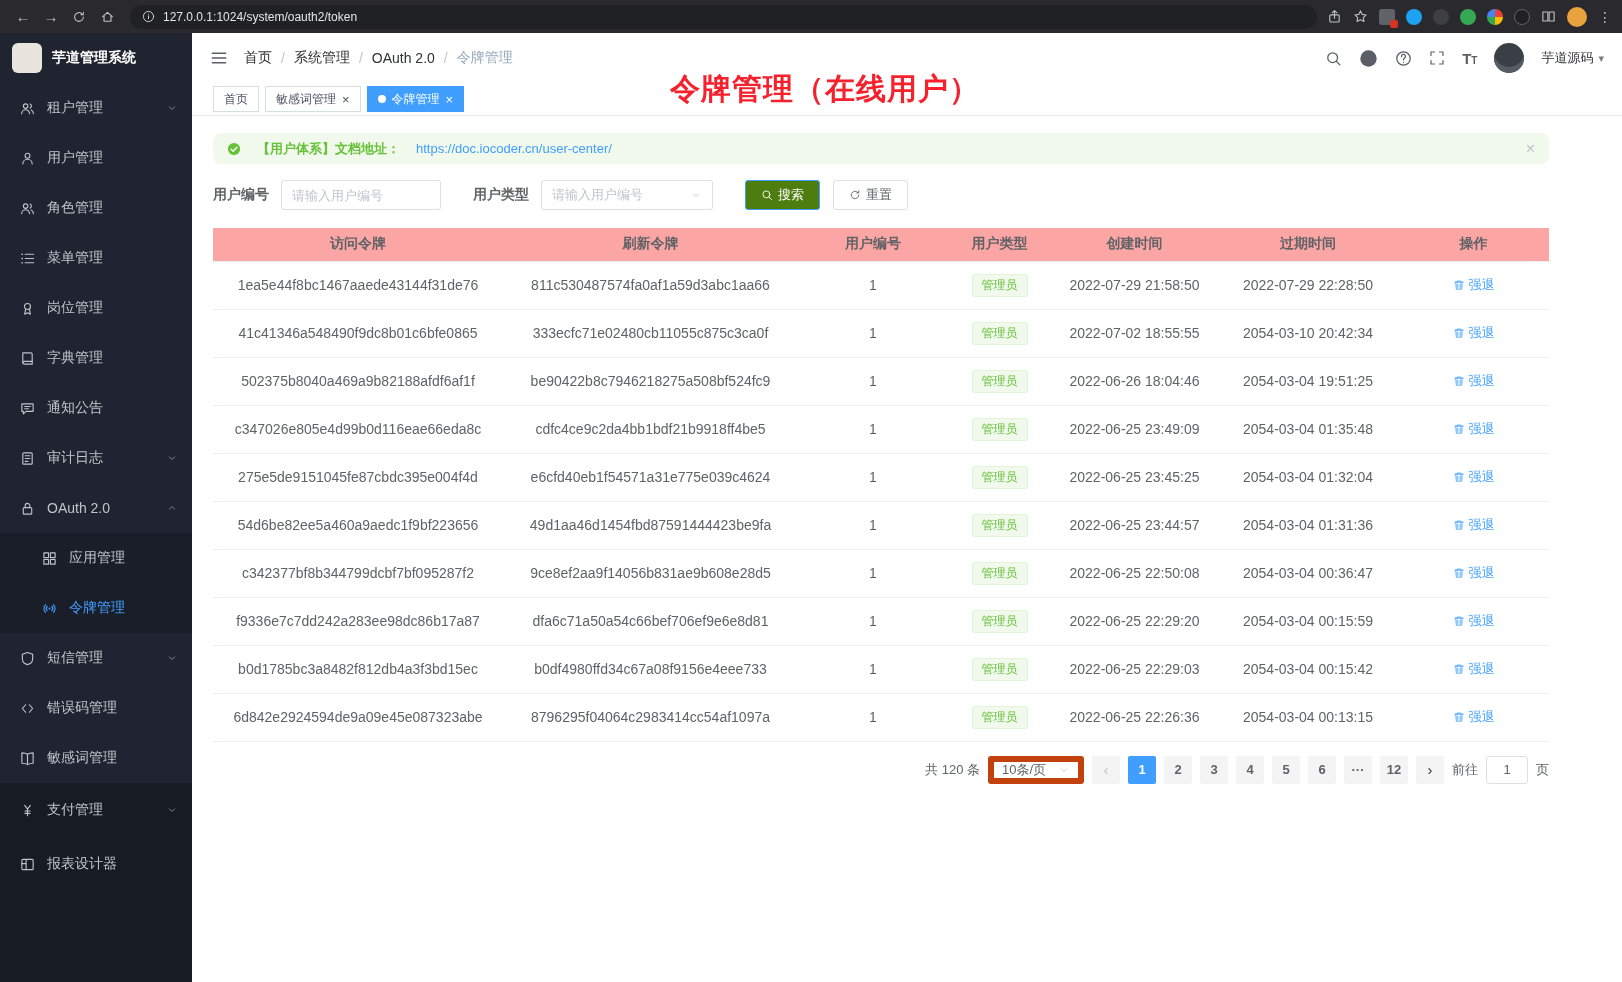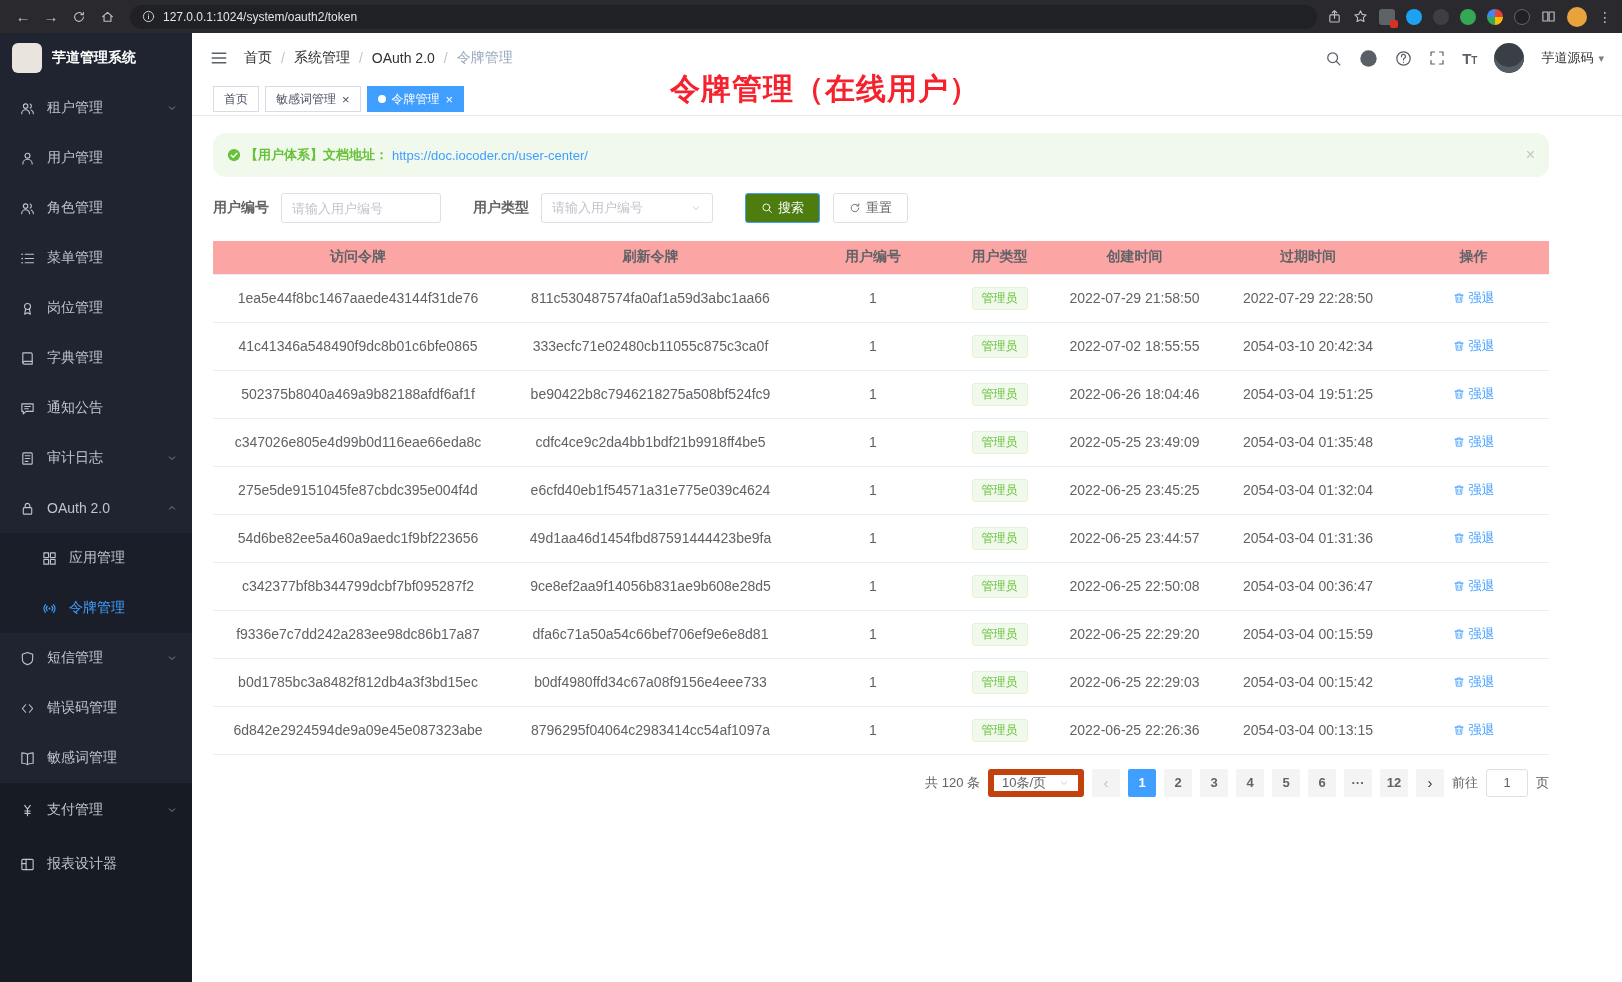--- a/index.html
+++ b/index.html
@@ -67,22 +67,22 @@
   .tag { height:26px; display:inline-flex; align-items:center; gap:6px; padding:0 10px;
          border:1px solid #d8dce5; background:#fff; font-size:12px; color:#495060; cursor:pointer; }
   .tag.active { background:#409eff; border-color:#409eff; color:#fff; }
   .tag .dot { width:8px; height:8px; border-radius:50%; background:#fff; }
   .tag .tclose { font-size:13px; line-height:1; }
 
   
   .content { flex:1; padding:17px 0 0 21px; overflow:hidden; }
   .inner { width:1336px; }
 
-  .alert { height:44px; background:#f0f9eb; border-radius:13px; display:flex; align-items:center;
-           padding:0 14px; gap:4px; margin-bottom:16px; }
+  .alert { height:31px; background:#f0f9eb; border-radius:8px; display:flex; align-items:center;
+           padding:0 14px; gap:16px; margin-bottom:16px; }
   .alert-text { color:#67c23a; font-size:13px; font-weight:700; }
   .alert-link { color:#409eff; font-size:13px; cursor:pointer; }
   .alert-close { margin-left:auto; color:#c0c4cc; font-size:16px; cursor:pointer; line-height:1; }
 
   .filters { display:flex; align-items:center; margin-bottom:18px; }
   .f-label { font-size:14px; font-weight:700; color:#606266; margin-right:12px; white-space:nowrap; }
   .f-input { width:160px; height:30px; border:1px solid #dcdfe6; border-radius:3px; padding:0 10px;
              font-size:13px; color:#606266; outline:none; font-family:inherit; }
   .f-input::placeholder { color:#c0c4cc; }
   .f-select { width:172px; height:30px; border:1px solid #dcdfe6; border-radius:3px; display:flex;
@@ -535,21 +535,21 @@
                       <svg width="12" height="12" viewBox="0 0 16 16" fill="none" stroke="currentColor" stroke-width="1.2" stroke-linecap="round" stroke-linejoin="round">
                         <path d="M2.5 4.2h11M5.5 4.2V2.8h5v1.4M3.8 4.2l.6 9.3h7.2l.6-9.3M6.4 6.8v4.4M9.6 6.8v4.4"></path>
                       </svg>
                     </span>强退</span></td>
               </tr>
               <tr>
                 <td>c347026e805e4d99b0d116eae66eda8c</td>
                 <td>cdfc4ce9c2da4bb1bdf21b9918ff4be5</td>
                 <td>1</td>
                 <td><span class="tag-success">管理员</span></td>
-                <td>2022-05-25 23:49:09</td>
+                <td>2022-06-25 23:49:09</td>
                 <td>2054-03-04 01:35:48</td>
                 <td><span class="act"><span>
                       <svg width="12" height="12" viewBox="0 0 16 16" fill="none" stroke="currentColor" stroke-width="1.2" stroke-linecap="round" stroke-linejoin="round">
                         <path d="M2.5 4.2h11M5.5 4.2V2.8h5v1.4M3.8 4.2l.6 9.3h7.2l.6-9.3M6.4 6.8v4.4M9.6 6.8v4.4"></path>
                       </svg>
                     </span>强退</span></td>
               </tr>
               <tr>
                 <td>275e5de9151045fe87cbdc395e004f4d</td>
                 <td>e6cfd40eb1f54571a31e775e039c4624</td>

